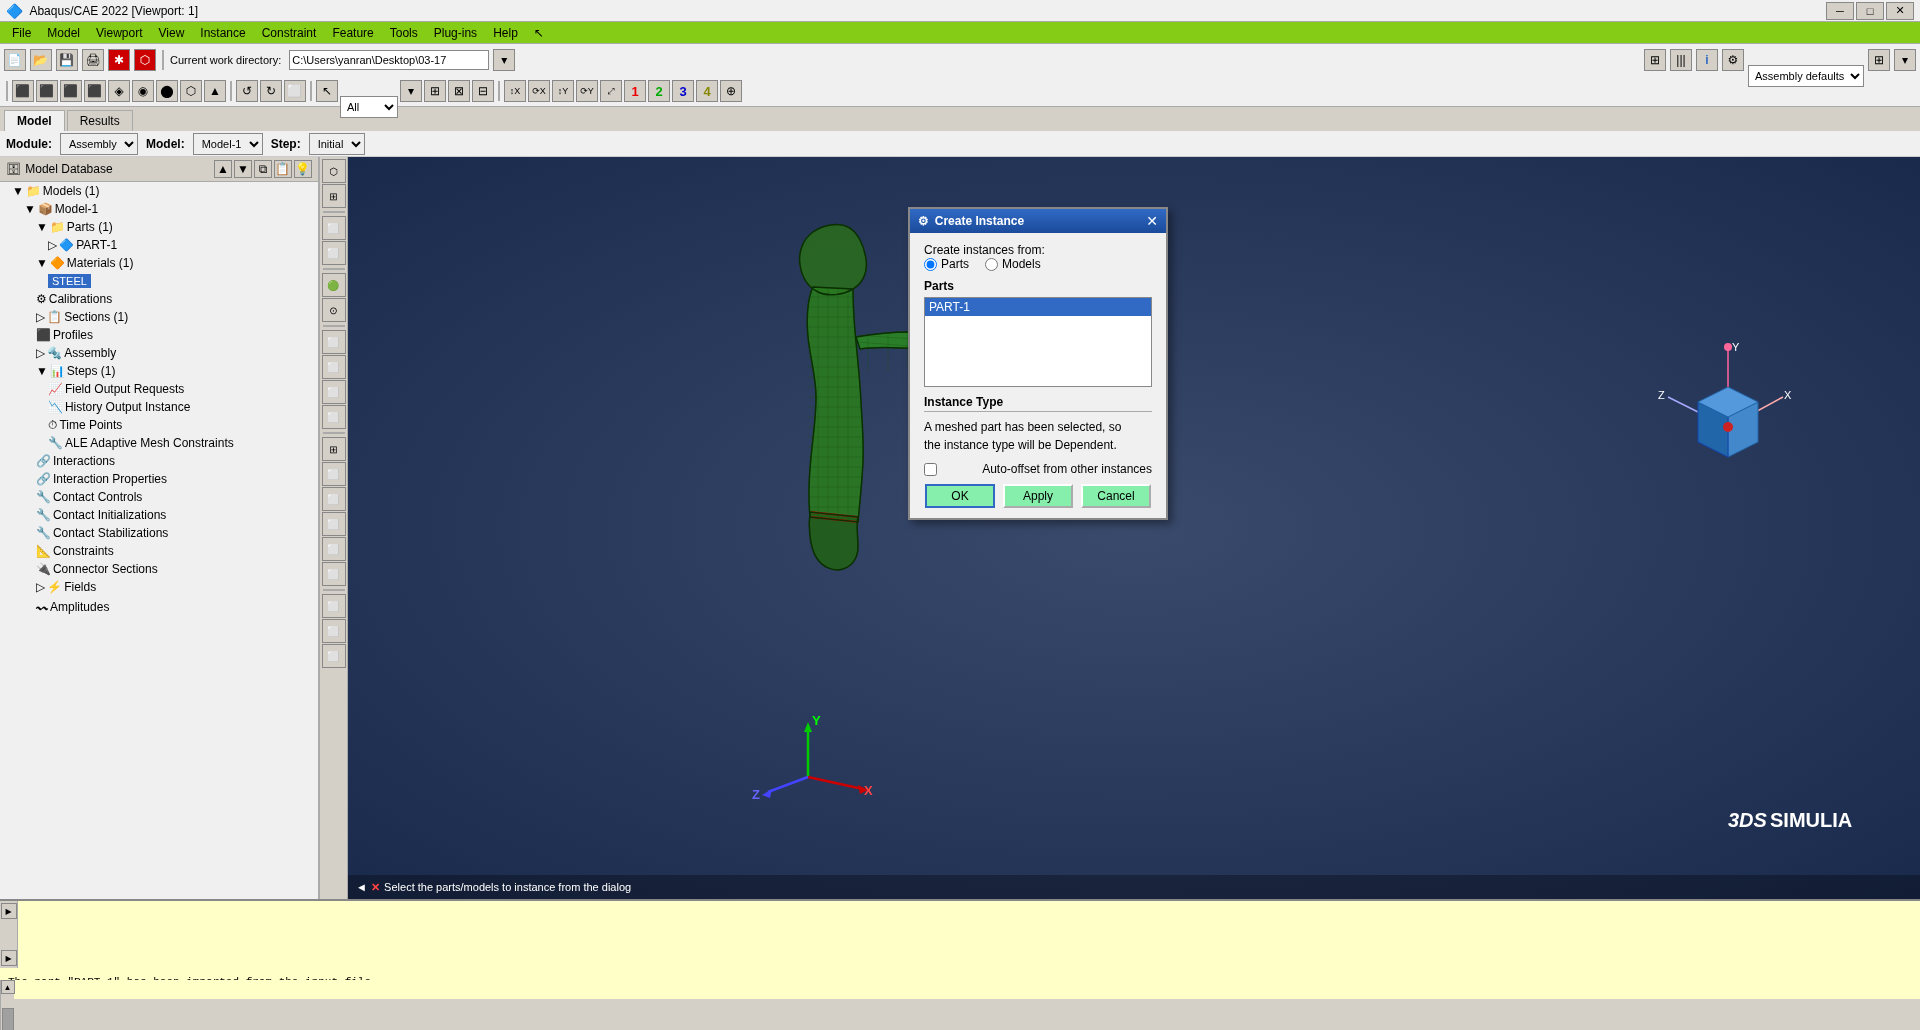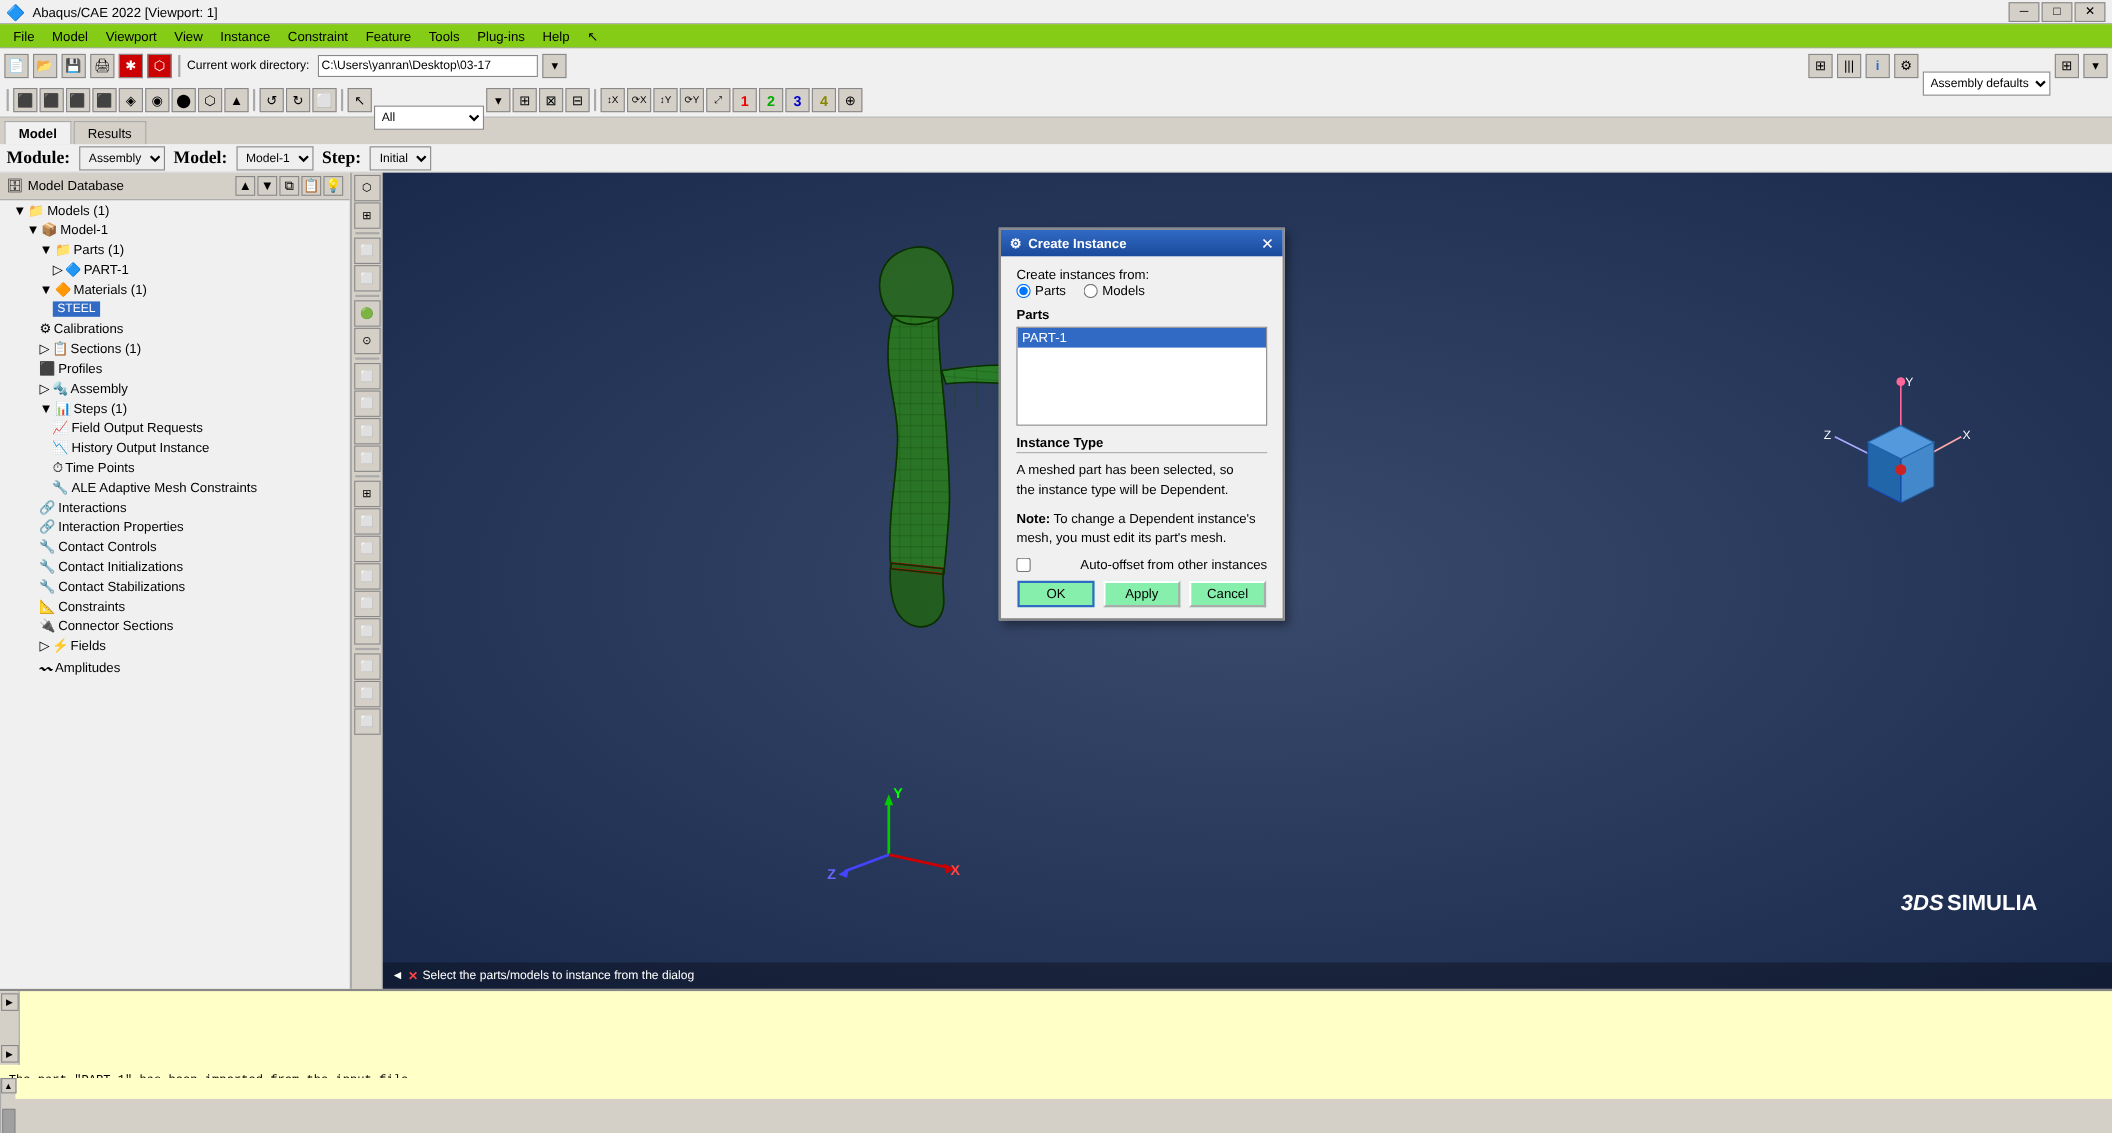--- a/index.html
+++ b/index.html
@@ -20,21 +20,21 @@
     #toolbar1 { display: flex; align-items: center; padding: 2px 4px; gap: 4px; height: 32px; }
     #toolbar2 { display: flex; align-items: center; padding: 2px 4px; gap: 2px; height: 30px; }
     .tb-btn { width: 22px; height: 22px; background: #d4d0c8; border: 1px solid #888; display: flex; align-items: center; justify-content: center; cursor: pointer; font-size: 12px; }
     .tb-separator { width: 2px; height: 20px; background: #aaa; margin: 0 2px; }
     .toolbar-select { height: 22px; font-size: 11px; border: 1px solid #888; background: white; padding: 0 2px; margin-top: 32px; }
     .cwd-label { font-size: 11px; margin-right: 4px; }
     .cwd-input { height: 20px; width: 200px; font-size: 11px; border: 1px solid #888; padding: 0 2px; }
 
     
     #module-bar { background: #f0f0f0; height: 26px; display: flex; align-items: center; padding: 2px 6px; gap: 8px; border-bottom: 1px solid #ccc; }
-    .module-label { font-size: 16px; font-weight: bold; font-family: Liberation Serif, serif; }
+    .module-label { font-size: 12px; font-weight: bold; }
     .module-select { height: 22px; font-size: 11px; border: 1px solid #888; padding: 0 4px; }
 
     
     #tab-bar { display: flex; background: #d4d0c8; padding: 3px 4px 0; gap: 2px; }
     .tab { padding: 3px 12px; background: #d4d0c8; border: 1px solid #aaa; border-bottom: none; cursor: pointer; font-size: 12px; }
     .tab.active { background: #f0f0f0; font-weight: bold; }
 
     
     #main-layout { display: flex; height: calc(1030px - 22px - 22px - 32px - 30px - 26px - 26px - 60px); }
 
@@ -153,21 +153,21 @@
     <button class="tb-btn">⬤</button>
     <button class="tb-btn">⬡</button>
     <button class="tb-btn">▲</button>
     <div class="tb-separator"></div>
     <button class="tb-btn">↺</button>
     <button class="tb-btn">↻</button>
     <button class="tb-btn">⬜</button>
     <div class="tb-separator"></div>
 
     <button class="tb-btn">↖</button>
-    <select class="toolbar-select" style="width:100px;">
+    <select class="toolbar-select" style="width:58px;">
       <option>All</option>
     </select>
     <button class="tb-btn">▾</button>
     <button class="tb-btn">⊞</button>
     <button class="tb-btn">⊠</button>
     <button class="tb-btn">⊟</button>
     <div class="tb-separator"></div>
 
     <button class="tb-btn" style="font-size:9px;">↕X</button>
     <button class="tb-btn" style="font-size:9px;">⟳X</button>
@@ -522,26 +522,20 @@
             <div class="parts-listbox-item selected">PART-1</div>
           </div>
         </div>
 
         <div class="dialog-row">
           <div class="section-title">Instance Type</div>
           <div class="instance-type-text">A meshed part has been selected, so</div>
           <div class="instance-type-text">the instance type will be Dependent.</div>
         </div>
 
-        <div class="dialog-row">
-          <div class="note-text">
-            <span class="note-bold">Note:</span>
-            <span> To change a Dependent instance's mesh, you must edit its part's mesh.</span>
-          </div>
-        </div>
 
         <div class="checkbox-row">
           <input type="checkbox" style="">
           <span>Auto-offset from other instances</span>
         </div>
 
         <div class="dialog-buttons">
           <button class="dlg-btn default-btn">OK</button>
           <button class="dlg-btn">Apply</button>
           <button class="dlg-btn">Cancel</button>

